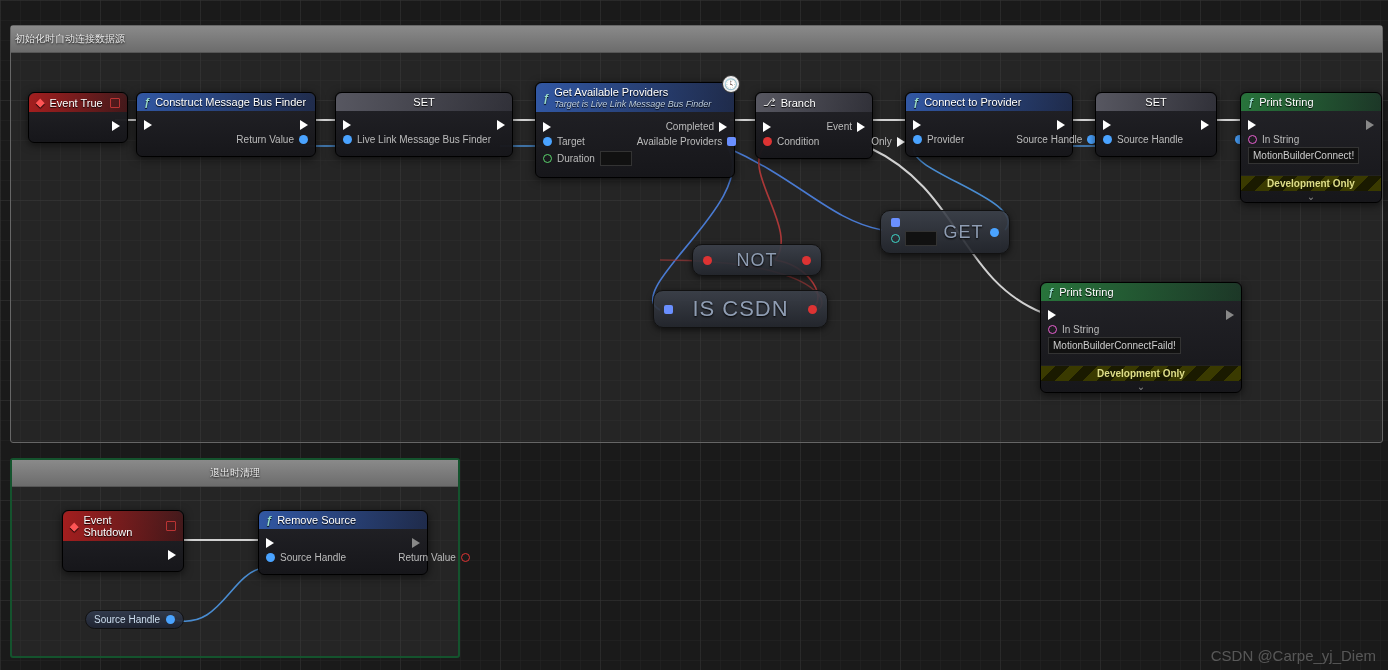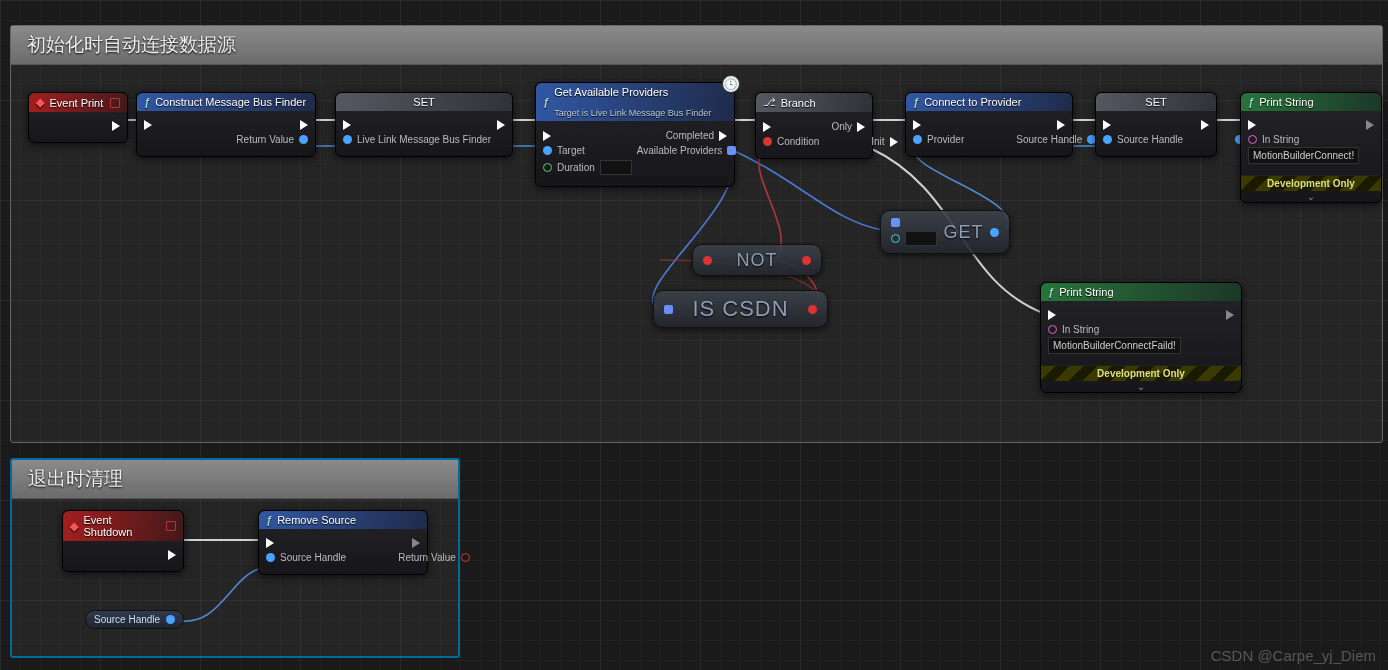--- a/index.html
+++ b/index.html
@@ -19,28 +19,28 @@
     overflow: hidden;
   }
   svg.wires { position: absolute; left:0; top:0; width:1388px; height:670px; pointer-events:none; }
 
   .comment {
     position: absolute;
     border: 1px solid #666;
     border-radius: 3px;
   }
   .comment .ctitle {
-    padding: 6px 16px;
-    font-size: 19px;
+    padding: 6px 4px;
+    font-size: 10px;
     color: #eee;
     text-shadow: 0 1px 2px #000;
     background: linear-gradient(#8a8a8a,#6c6c6c);
     border-bottom: 1px solid #555;
   }
-  .comment.sel { border: 2px solid #0369a1; }
+  .comment.sel { border: 2px solid #14532d; text-align: center; }
   .comment.c1 { left:10px; top:25px; width:1373px; height:418px; background: rgba(70,70,70,0.25); }
   .comment.c2 { left:10px; top:458px; width:450px; height:200px; background: rgba(70,70,70,0.25); }
 
   .node {
     position: absolute;
     background: linear-gradient(rgba(35,35,40,0.97), rgba(22,22,26,0.97));
     border: 1px solid #000;
     border-radius: 6px;
     box-shadow: 0 2px 8px rgba(0,0,0,0.6);
     min-width: 100px;
@@ -48,21 +48,21 @@
   .node .hdr {
     display: flex; align-items: center; gap: 5px;
     padding: 3px 7px;
     border-radius: 6px 6px 0 0;
     font-size: 11px; font-weight: 500;
     color: #fff;
     text-shadow: 0 1px 1px #000;
   }
   .hdr.red   { background: linear-gradient(90deg, rgba(170,30,30,0.95), rgba(90,20,20,0.6)); }
   .hdr.blue  { background: linear-gradient(90deg, rgba(50,90,170,0.95), rgba(30,50,100,0.6)); }
-  .hdr.blue .sub { display:block; font-size: 9px; color: #bcd; margin-top:10px;}
+  .hdr.blue .sub { display:block; font-size: 9px; font-style: italic; color: #bcd; margin-top:1px;}
   .hdr.grey  { background: linear-gradient(90deg, rgba(90,90,100,0.95), rgba(60,60,70,0.6)); }
   .hdr.green { background: linear-gradient(90deg, rgba(40,120,60,0.95), rgba(25,70,40,0.6)); }
 
   .icon-ev  { color:#f55; font-weight:bold; }
   .icon-fn  { color:#9dc; font-style:italic; font-weight:bold; }
   .icon-br  { color:#ddd; }
   .delegate { width:10px;height:10px;border:1.5px solid #b33;margin-left:auto;border-radius:1px; }
   .latent   { position:absolute; right:-6px; top:-8px; width:18px;height:18px;border-radius:50%;
               background:#eee;border:1px solid #333;display:flex;align-items:center;justify-content:center;font-size:11px;}
 
@@ -144,21 +144,21 @@
   <div class="ctitle">初始化时自动连接数据源</div>
 </div>
 
 <div class="comment c2 sel">
   <div class="ctitle">退出时清理</div>
 </div>
 
 <div class="node" style="left:28px;top:92px;width:92px;">
   <div class="hdr red">
     <span class="icon-ev">◆</span>
-    <span>Event Print</span>
+    <span>Event True</span>
     <span class="delegate"></span>
   </div>
   <div class="body">
       <div class="row">
     <span></span>
     <span class="pin r">
           <span class="tri"></span>
         </span>
   </div>
     </div>
@@ -257,31 +257,31 @@
   <div class="hdr grey">
     <span class="icon-br">⎇</span>
     <span>Branch</span>
   </div>
   <div class="body">
     <div class="row">
       <span class="pin">
           <span class="tri"></span>
         </span>
       <span class="pin r">
-          <span>Only</span>
+          <span>Event</span>
           <span class="tri"></span>
         </span>
     </div>
     <div class="row">
       <span class="pin">
           <span class="dot red"></span>
           <span>Condition</span>
         </span>
       <span class="pin r">
-          <span>Init</span>
+          <span>Only</span>
           <span class="tri"></span>
         </span>
     </div>
   </div>
 </div>
 
 <div class="node" style="left:905px;top:92px;width:168px;">
   <div class="hdr blue">
     <span class="icon-fn">ƒ</span>
     <span>Connect to Provider</span>

